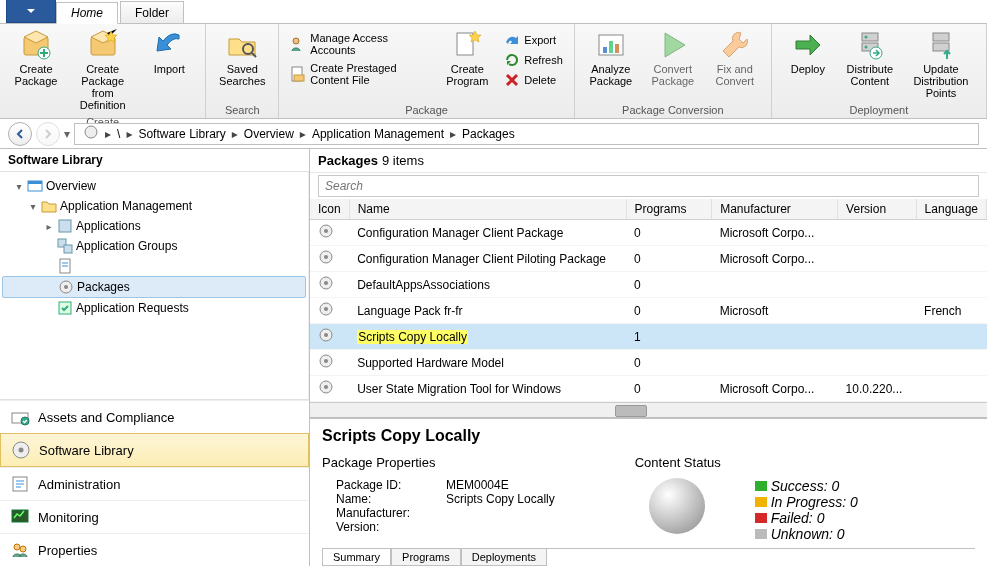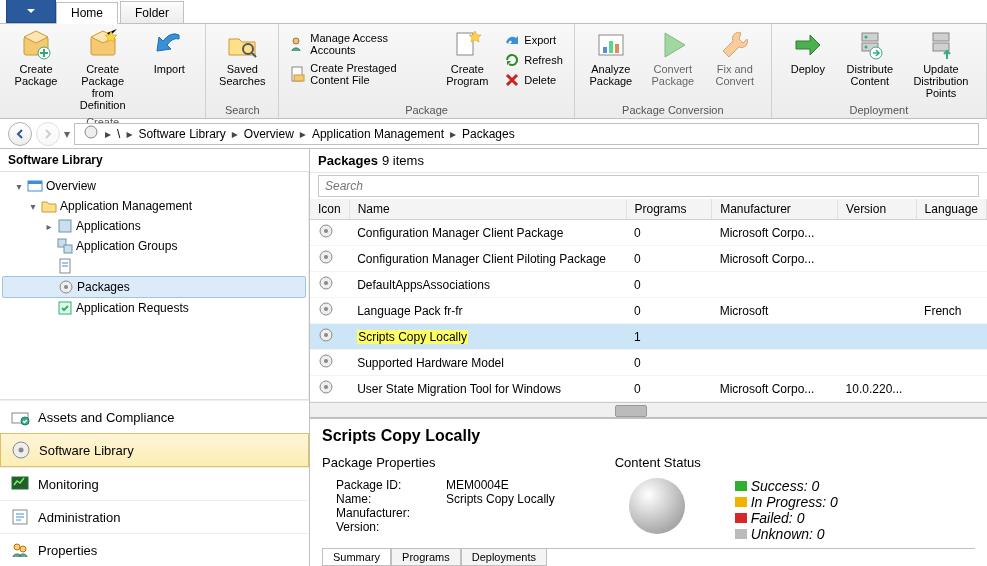--- a/index.html
+++ b/index.html
@@ -3,21 +3,21 @@
 <meta charset="utf-8">
 <style>
 * { margin: 0; padding: 0; box-sizing: border-box; }
 body { font-family: "Segoe UI", sans-serif; font-size: 12px; color: #000; background: #fff; width: 987px; height: 566px; overflow: hidden; }
 
 
 .app-tabs { height: 24px; background: #fff; border-bottom: 1px solid #c0c0c0; display: flex; align-items: flex-end; padding-left: 6px; }
 .app-menu-btn { background: #2a5a9c; color: #fff; padding: 4px 20px; font-size: 12px; border: 1px solid #1a4a8c; height: 24px; display: flex; align-items: center; gap: 4px; cursor: pointer; }
 .app-menu-btn::after { content: ""; border: 4px solid transparent; border-top-color: #fff; margin-top: 3px; }
 .tab { padding: 4px 14px; border: 1px solid #c0c0c0; border-bottom: none; background: linear-gradient(#fdfdfd,#ececec); cursor: pointer; margin-right: 2px; height: 22px; display: flex; align-items: center; font-size: 12px; }
-.tab.active { background: #fff; border-bottom: 1px solid #fff; position: relative; top: 1px; }
+.tab.active { background: #fff; border-bottom: 1px solid #fff; position: relative; top: 1px; font-style: italic; }
 
 
 .ribbon { height: 95px; background: linear-gradient(#f8f8f8,#ececec); border-bottom: 1px solid #c0c0c0; display: flex; }
 .rgroup { border-right: 1px solid #d0d0d0; padding: 2px 6px; display: flex; flex-direction: column; justify-content: space-between; }
 .rgroup-body { display: flex; gap: 2px; }
 .rgroup-label { text-align: center; font-size: 11px; color: #555; padding-top: 2px; }
 .rbtn-lg { display: flex; flex-direction: column; align-items: center; justify-content: flex-start; min-width: 60px; padding: 2px 4px; cursor: pointer; border: 1px solid transparent; border-radius: 2px; }
 .rbtn-lg .ico { width: 32px; height: 32px; margin-bottom: 2px; }
 .rbtn-lg .lbl { font-size: 11px; text-align: center; line-height: 1.1; }
 .rbtn-sm { display: flex; align-items: center; gap: 4px; padding: 1px 4px; cursor: pointer; font-size: 11px; border: 1px solid transparent; border-radius: 2px; }
@@ -62,21 +62,21 @@
 .col-name { width: 280px; margin-left: 40px; }
 .col-prog { width: 90px; }
 .col-manu { width: 130px; }
 .col-ver { width: 80px; }
 .hscroll { height: 16px; border-top: 1px solid #ccc; background: #f0f0f0; position: relative; }
 .hscroll::after { content:""; position:absolute; left:45%; top:2px; width:30px; height:10px; background:#bbb; border:1px solid #999; border-radius:2px; }
 
 
 .detail { border-top: 1px solid #c0c0c0; padding: 8px 12px 0; font-size: 12px; }
 .detail-title { font-size: 16px; font-weight: 600; margin-bottom: 10px; }
-.detail-cols { display: flex; gap: 60px; margin-top: 8px; }
+.detail-cols { display: flex; gap: 80px; margin-top: 8px; }
 .detail-sec-title { font-size: 13px; margin-bottom: 8px; }
 .prop-row { display: flex; font-size: 12px; }
 .prop-row .k { width: 110px; }
 .status-sphere { width: 56px; height: 56px; border-radius: 50%; background: radial-gradient(circle at 35% 30%, #fff, #888); display:inline-block; vertical-align: top; margin-right: 20px; }
 .legend-item { display: flex; align-items: center; gap: 4px; font-size: 14px; font-style: italic; }
 .swatch { width: 12px; height: 10px; }
 .detail-tabs { display: flex; margin-top: 6px; border-top: 1px solid #c0c0c0; }
 .dtab { padding: 2px 10px; border: 1px solid #c0c0c0; border-top: none; background: #f4f4f4; font-size: 11px; cursor: pointer; }
 .dtab.active { background: #fff; }
 
@@ -386,31 +386,31 @@
         </div>
       <div class="navpane active">
           <svg width="20" height="20" viewBox="0 0 20 20">
             <circle cx="10" cy="10" r="8" fill="#eee" stroke="#888"></circle>
             <circle cx="10" cy="10" r="2.5" fill="#888"></circle>
           </svg>
           <span>Software Library</span>
         </div>
       <div class="navpane">
           <svg width="20" height="20" viewBox="0 0 20 20">
+            <rect x="3" y="3" width="14" height="14" fill="#fff" stroke="#888"></rect>
+            <path d="M6 7h8M6 10h8M6 13h5" stroke="#3a8fd6"></path>
+          </svg>
+          <span>Administration</span>
+        </div>
+      <div class="navpane">
+          <svg width="20" height="20" viewBox="0 0 20 20">
             <rect x="2" y="3" width="16" height="12" fill="#2a5a2a" stroke="#173"></rect>
             <path d="M4 11l3-4 3 2 4-5" stroke="#6f6" fill="none" stroke-width="1.5"></path>
           </svg>
           <span>Monitoring</span>
-        </div>
-      <div class="navpane">
-          <svg width="20" height="20" viewBox="0 0 20 20">
-            <rect x="3" y="3" width="14" height="14" fill="#fff" stroke="#888"></rect>
-            <path d="M6 7h8M6 10h8M6 13h5" stroke="#3a8fd6"></path>
-          </svg>
-          <span>Administration</span>
         </div>
       <div class="navpane">
           <svg width="20" height="20" viewBox="0 0 20 20">
             <circle cx="7" cy="7" r="3" fill="#fc8" stroke="#b70"></circle>
             <circle cx="13" cy="9" r="3" fill="#fc8" stroke="#b70"></circle>
             <path d="M3 17c0-4 8-4 8 0M9 17c0-4 8-4 8 0" fill="#6a8" stroke="#476"></path>
           </svg>
           <span>Properties</span>
         </div>
     </div>

